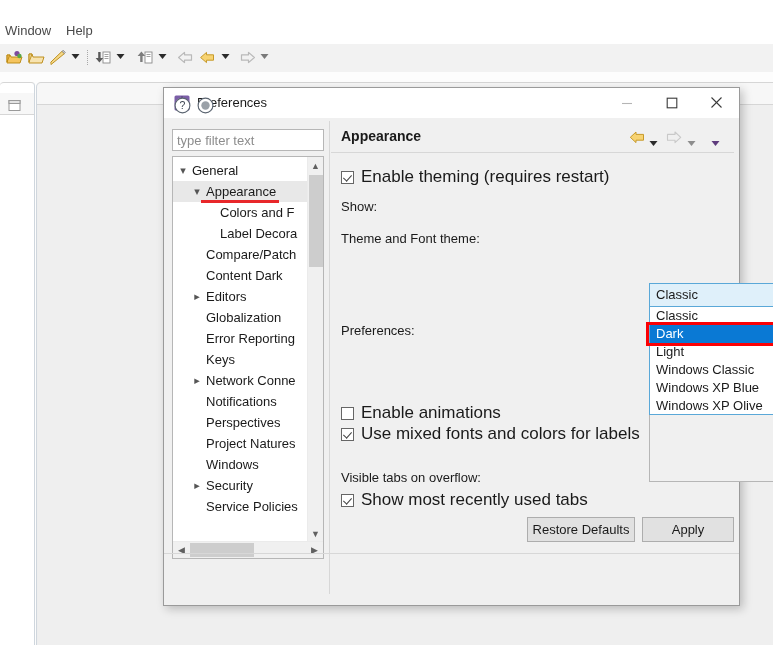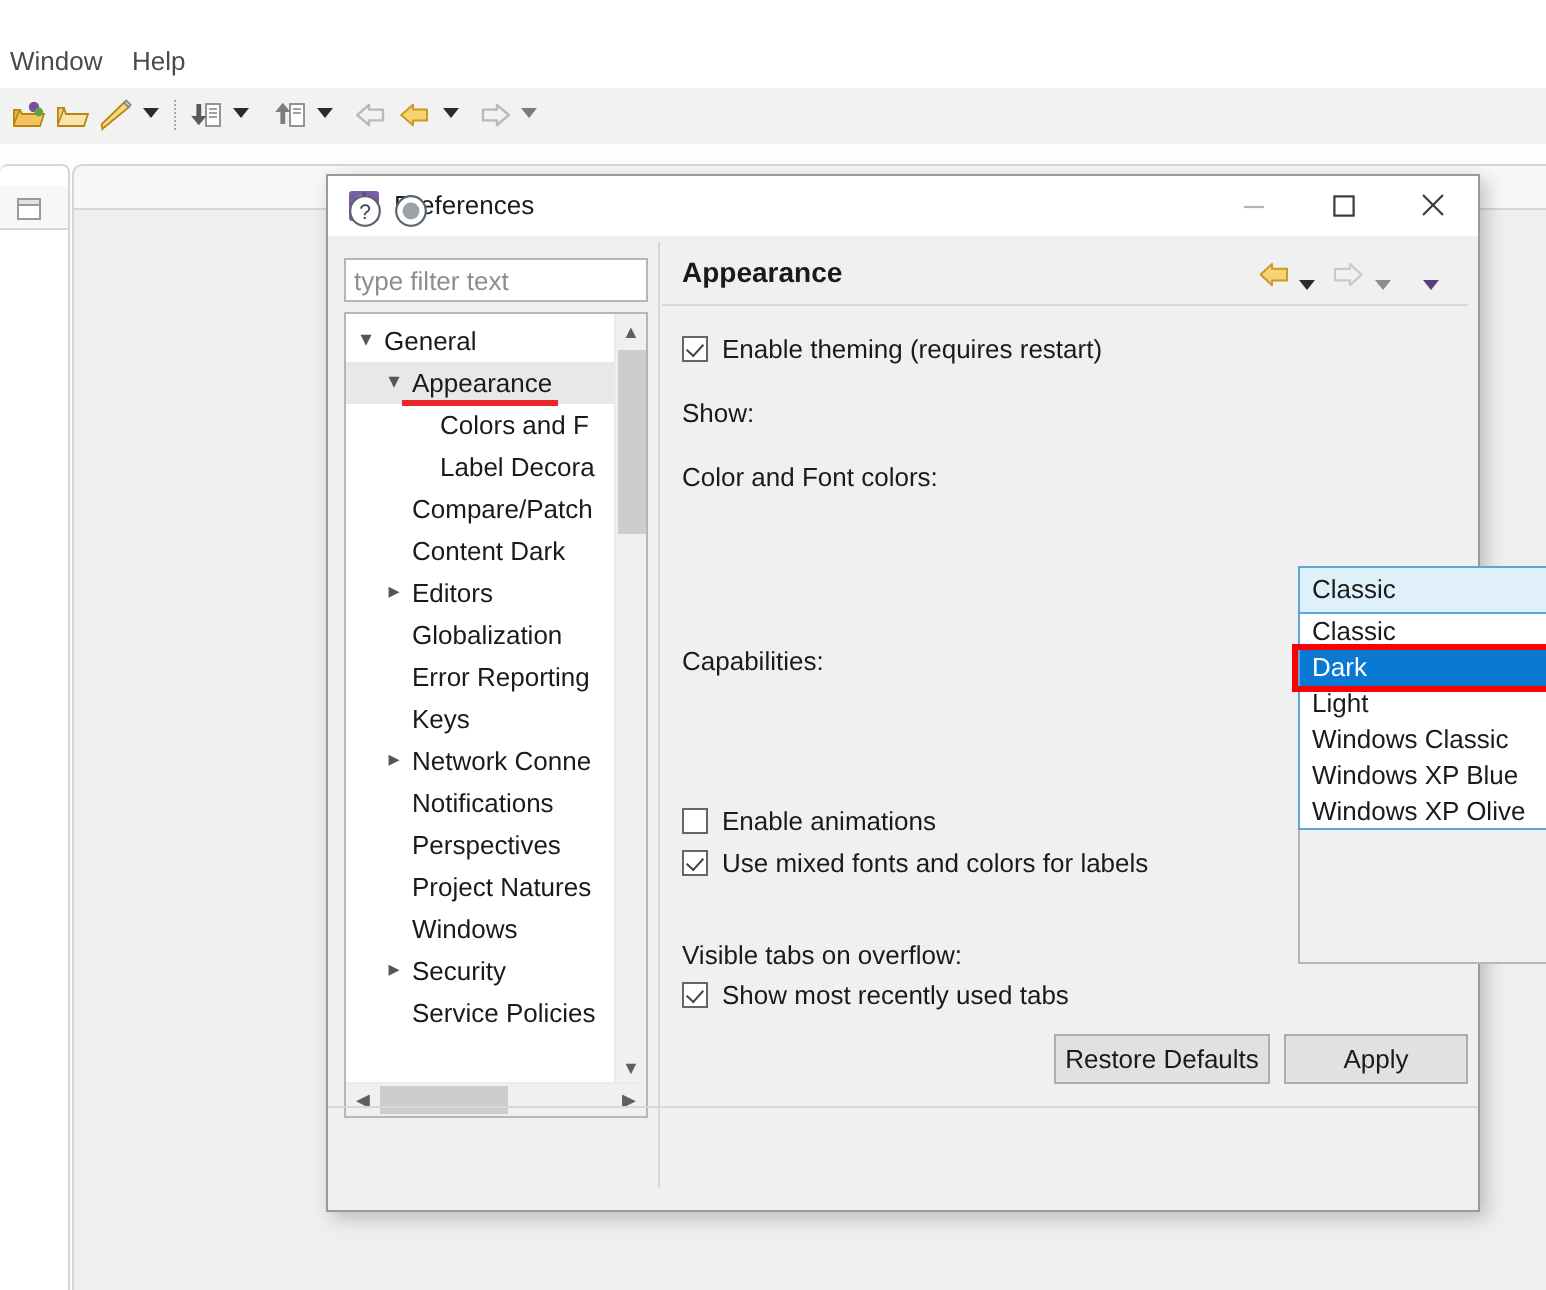--- a/index.html
+++ b/index.html
@@ -157,21 +157,21 @@
   }
   .tree-hsb-thumb {
     position: absolute; left: 17px; top: 1px; width: 64px; height: 14px;
     background: #cdcdcd;
   }
   .sb-arrow-h {
     position: absolute; top: 0; width: 17px; height: 15px;
     display: flex; align-items: center; justify-content: center;
     color: #606060; font-size: 9px;
   }
-  .chk-row { position: absolute; font-size: 13px; color: #1a1a1a; white-space: nowrap; }
+  .chk-row { position: absolute; font-size: 17px; color: #1a1a1a; white-space: nowrap; }
   .cbox {
     display: inline-block; width: 13px; height: 13px;
     border: 1px solid #666; background: #fff; box-sizing: border-box;
     vertical-align: -2px; margin-right: 7px; position: relative;
   }
   .cbox.checked::after {
     content: ""; position: absolute; left: 3px; top: 1px;
     width: 4px; height: 7px; border: solid #444;
     border-width: 0 1.6px 1.6px 0; transform: rotate(42deg);
   }
@@ -476,22 +476,22 @@
         <div class="tree-hsb-thumb"></div>
         <div class="sb-arrow-h" style="left:133px;">▶</div>
       </div>
     </div>
 
     <div class="chk-row" style="left:177px; top:79px;">
       <span class="cbox checked"></span><span>Enable theming (requires restart)</span>
     </div>
 
     <div class="flabel" style="left:177px; top:111px;">Show:</div>
-    <div class="flabel" style="left:177px; top:143px;">Color and Font colors:</div>
-    <div class="flabel" style="left:177px; top:235px;">Capabilities:</div>
+    <div class="flabel" style="left:177px; top:143px;">Theme and Font theme:</div>
+    <div class="flabel" style="left:177px; top:235px;">Preferences:</div>
 
     <div class="combo">
       <div class="combo-text">Classic</div>
 
     </div>
 
     <div class="droplist">
       <div class="drop-item">Classic</div>
       <div class="drop-item hl">Dark</div>
       <div class="drop-item">Light</div>

